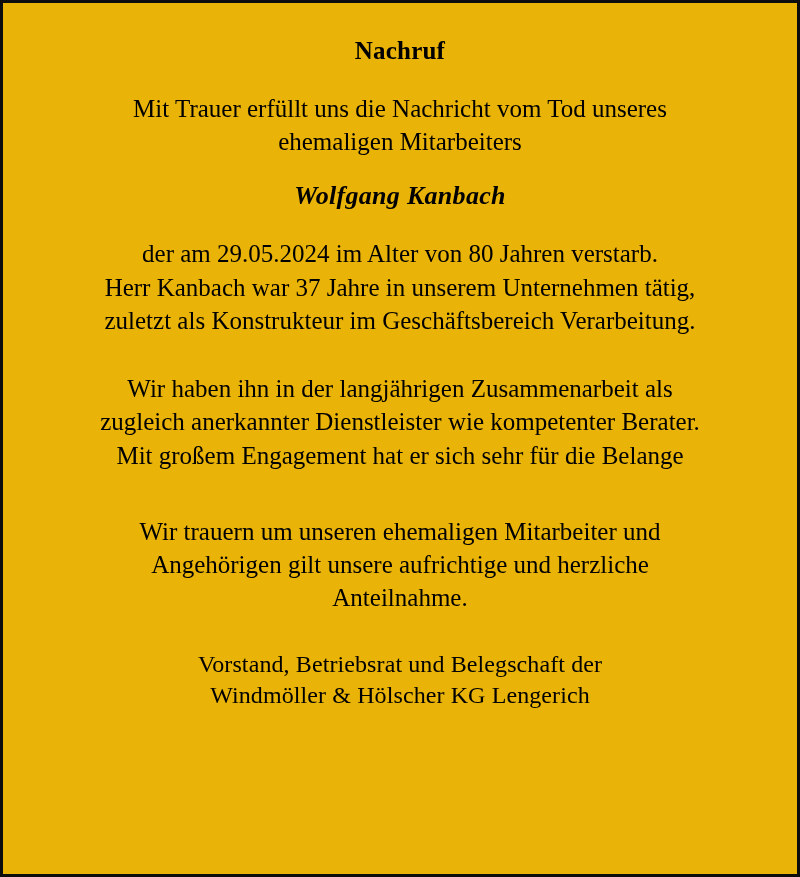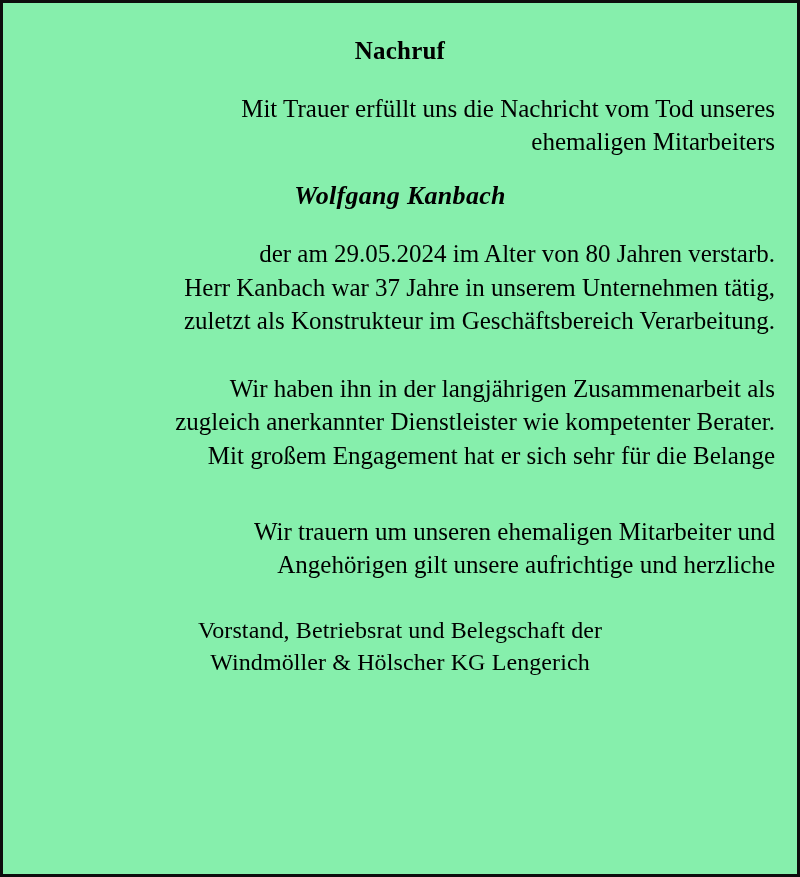--- a/index.html
+++ b/index.html
@@ -12,41 +12,41 @@
     height: 877px;
     font-family: "Liberation Serif", "DejaVu Serif", serif;
     color: #000000;
     overflow: hidden;
   }
 
   #notice {
     box-sizing: border-box;
     width: 800px;
     height: 877px;
-    background: #86efac;
+    background: #eab308;
     border: 3px solid #0d0d0d;
     padding: 34px 22px 26px 22px;
     display: flex;
     flex-direction: column;
     align-items: center;
   }
 
   .title {
     font-size: 25px;
     font-weight: bold;
     line-height: 1.15;
     text-align: center;
     letter-spacing: 0.2px;
     margin: 0 0 26px 0;
   }
 
   .para {
     font-size: 25px;
     line-height: 1.33;
-    text-align: right;
+    text-align: center;
     margin: 0;
     width: 100%;
     max-width: 752px;
   }
 
   .para-intro { margin-bottom: 22px; }
 
   .name {
     font-size: 26px;
     font-weight: bold;
@@ -94,20 +94,21 @@
 
   <p class="para para-tribute">
     <span class="line">Wir haben ihn in der langjährigen Zusammenarbeit als</span>
     <span class="line">zugleich anerkannter Dienstleister wie kompetenter Berater.</span>
     <span class="line">Mit großem Engagement hat er sich sehr für die Belange</span>
   </p>
 
   <p class="para para-mourning">
     <span class="line">Wir trauern um unseren ehemaligen Mitarbeiter und</span>
     <span class="line">Angehörigen gilt unsere aufrichtige und herzliche</span>
+    <span class="line">Anteilnahme.</span>
   </p>
 
   <p class="signature">
     <span class="line">Vorstand, Betriebsrat und Belegschaft der</span>
     <span class="line">Windmöller &amp; Hölscher KG Lengerich</span>
   </p>
 
 </div>
 
 </body></html>

